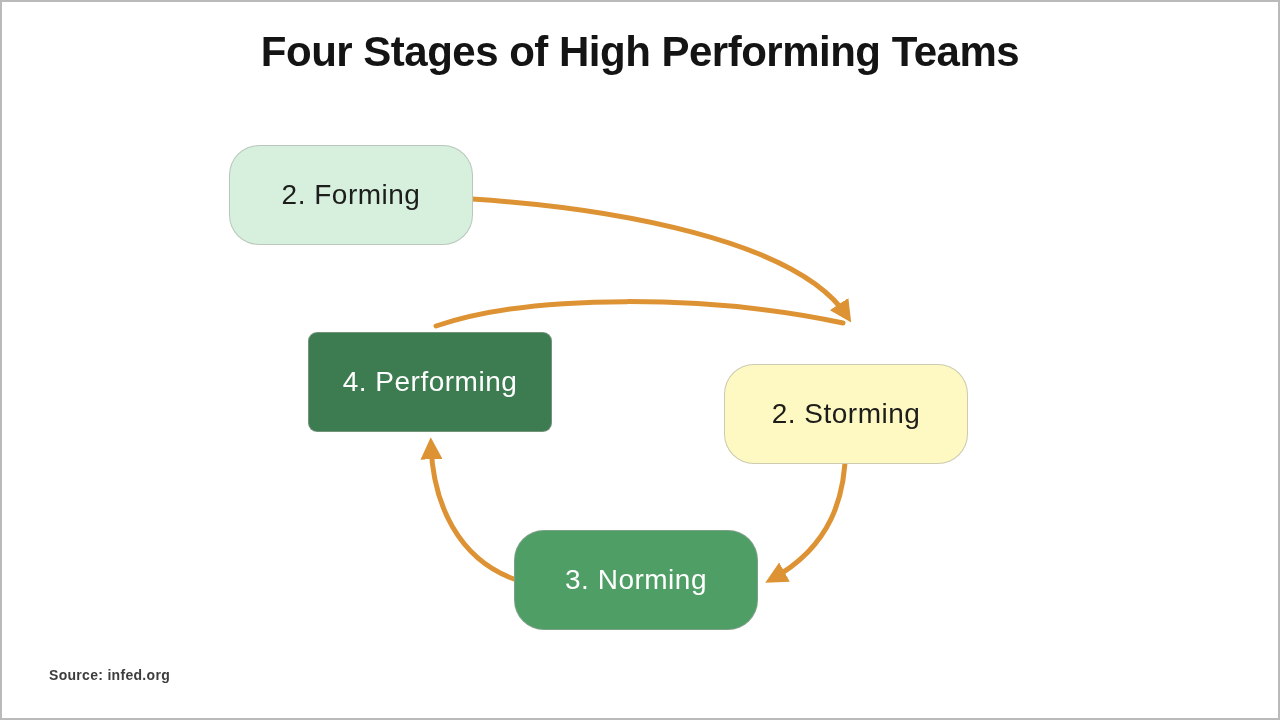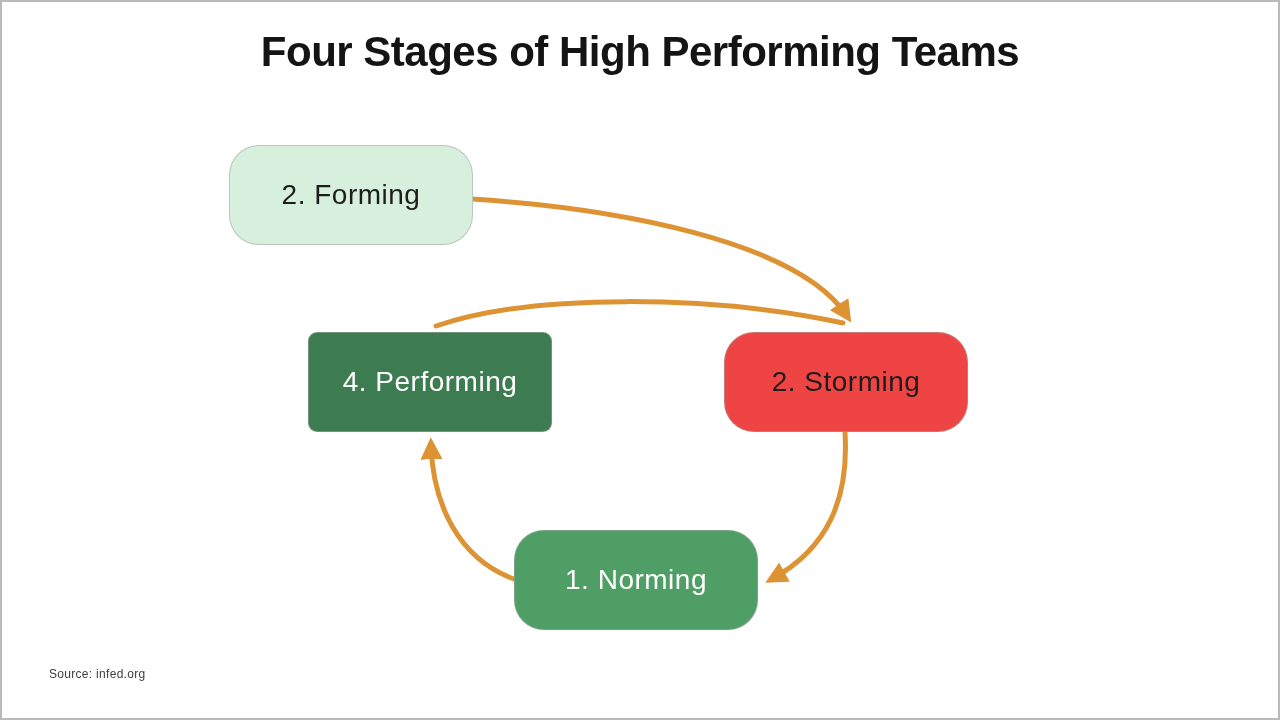--- a/index.html
+++ b/index.html
@@ -58,22 +58,22 @@
 
   .node-forming    { left: 227px; top: 143px; }
   .node-storming   { left: 722px; top: 330px; }
   .node-norming    { left: 512px; top: 528px; }
   .node-performing { left: 306px; top: 330px; }
 
   .source-caption {
     position: absolute;
     left: 47px;
     top: 665px;
-    font-size: 12px;
-    font-weight: 400;
+    font-size: 14px;
+    font-weight: 700;
     letter-spacing: 0.3px;
     color: #3d3d3d;
   }
 </style>
 </head>
 <body>
 
 <div class="slide">
 
   <h1 class="slide-title">Four Stages of High Performing Teams</h1>
@@ -87,26 +87,26 @@
     <path class="edge" d="M 470 197 C 610 206, 795 238, 845 314" marker-end="url(#ah)" style="stroke: rgb(221, 147, 52);"></path>
     <path class="edge" d="M 434 324 C 530 291, 710 293, 841 321" style="stroke: rgb(221, 147, 52);"></path>
     <path class="edge" d="M 843 431 C 847 497, 826 546, 770 577" marker-end="url(#ah)" style="stroke: rgb(221, 147, 52);"></path>
     <path class="edge" d="M 512 577 C 457 557, 431 503, 429 443" marker-end="url(#ah)" style="stroke: rgb(221, 147, 52);"></path>
   </svg>
 
   <div class="node node-forming" style="background: rgb(215, 240, 222);">
     <span class="node-label" style="color: rgb(29, 29, 27);">2. Forming</span>
   </div>
 
-  <div class="node node-storming" style="background: #ef4444;">
+  <div class="node node-storming" style="background: #fef9c3; margin-top: 32px;">
     <span class="node-label" style="color: rgb(29, 29, 27);">2. Storming</span>
   </div>
 
   <div class="node node-norming" style="background: rgb(79, 158, 102);">
-    <span class="node-label" style="color: rgb(255, 255, 255);">1. Norming</span>
+    <span class="node-label" style="color: rgb(255, 255, 255);">3. Norming</span>
   </div>
 
   <div class="node node-performing" style="background: rgb(61, 124, 81); border-radius: 9px;">
     <span class="node-label" style="color: rgb(255, 255, 255);">4. Performing</span>
   </div>
 
   <div class="source-caption">Source: infed.org</div>
 
 </div>
 

